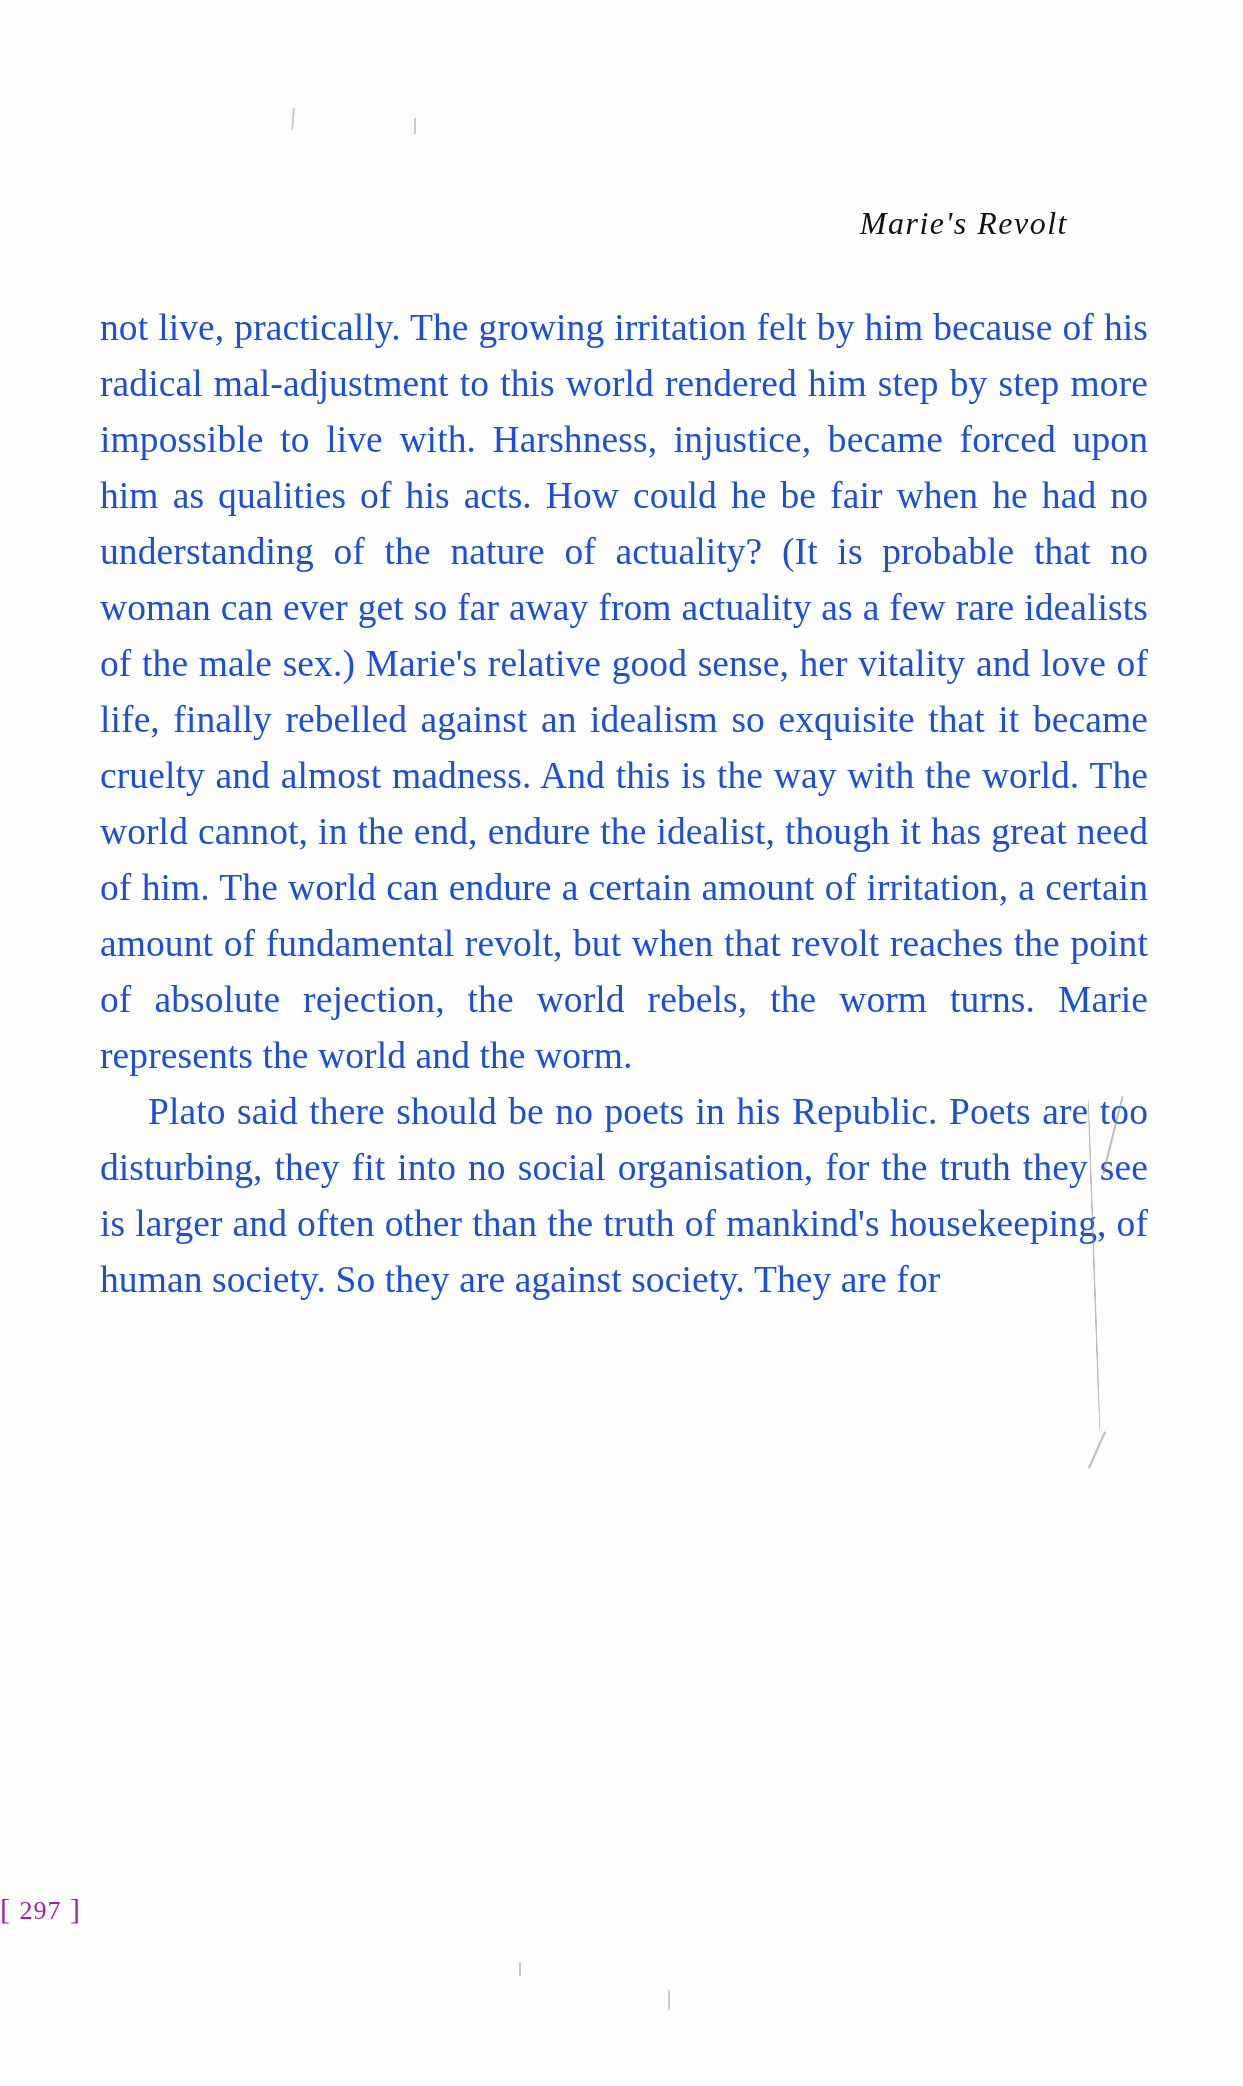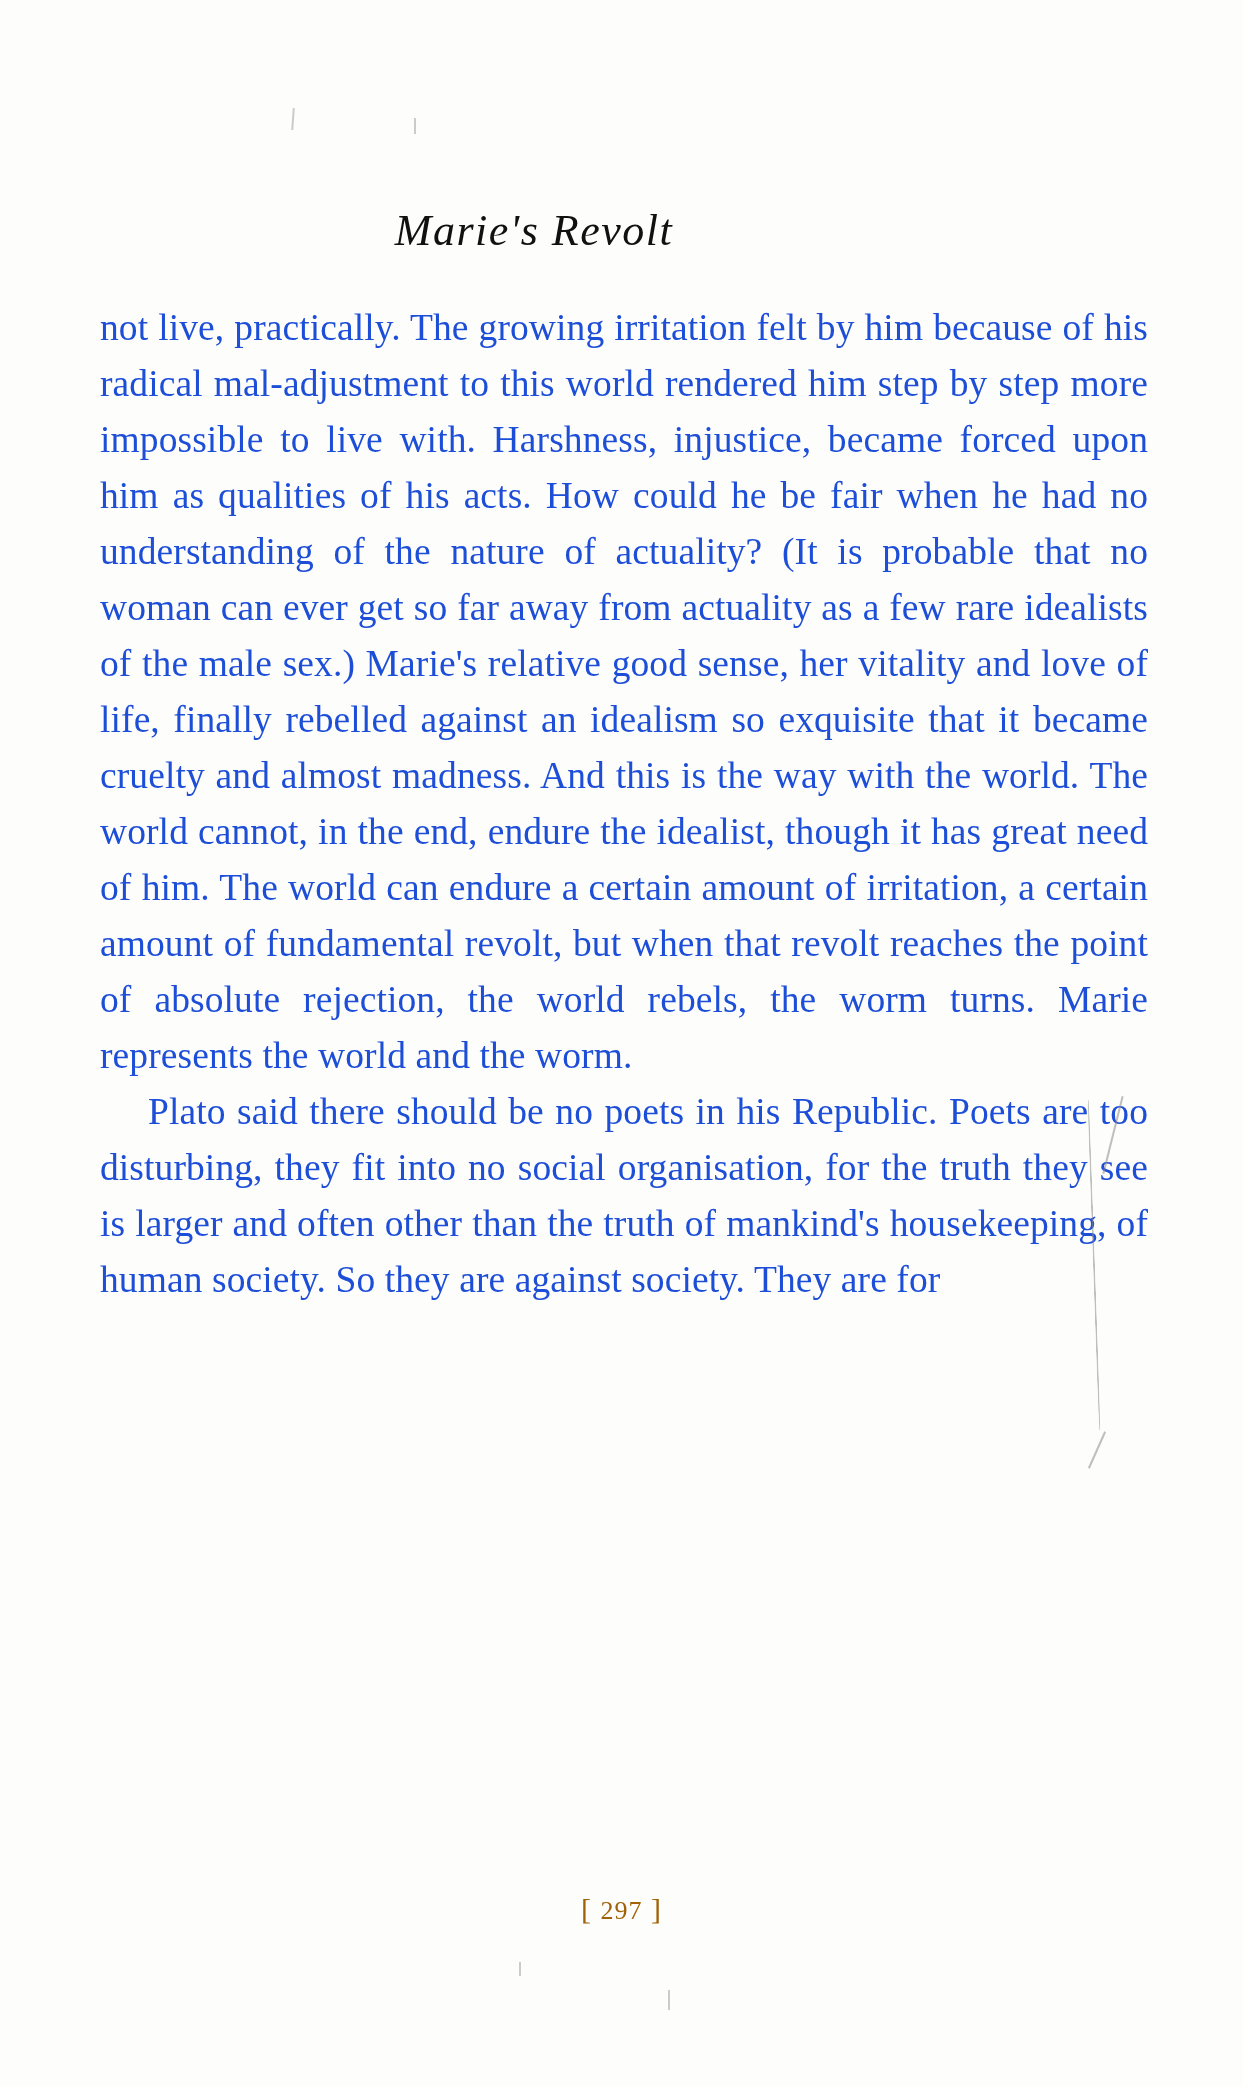--- a/index.html
+++ b/index.html
@@ -21,24 +21,24 @@
     top: 0;
     width: 1243px;
     height: 2086px;
     background: #fdfdfb;
   }
   .running-head {
     position: absolute;
     left: 0;
     top: 205px;
     width: 1068px;
-    text-align: center;
+    text-align: right;
     font-family: "Liberation Serif", serif;
     font-style: italic;
-    font-size: 44px;
+    font-size: 32px;
     letter-spacing: 1.5px;
     color: #111;
   }
   .body-text {
     position: absolute;
     left: 100px;
     top: 300px;
     width: 1048px;
     font-size: 37.5px;
     line-height: 56px;
@@ -51,24 +51,24 @@
     text-indent: 0;
   }
   .body-text p.indented {
     text-indent: 48px;
   }
   .folio {
     position: absolute;
     left: 0;
     top: 1892px;
     width: 1243px;
-    text-align: center;
+    text-align: left;
     font-size: 30px;
     letter-spacing: 1px;
-    color: #a16207;
+    color: #a21caf;
   }
   .folio .num {
     font-size: 26px;
     letter-spacing: 1px;
   }
   
   .mark {
     position: absolute;
     background: #9a9a95;
     opacity: .5;

